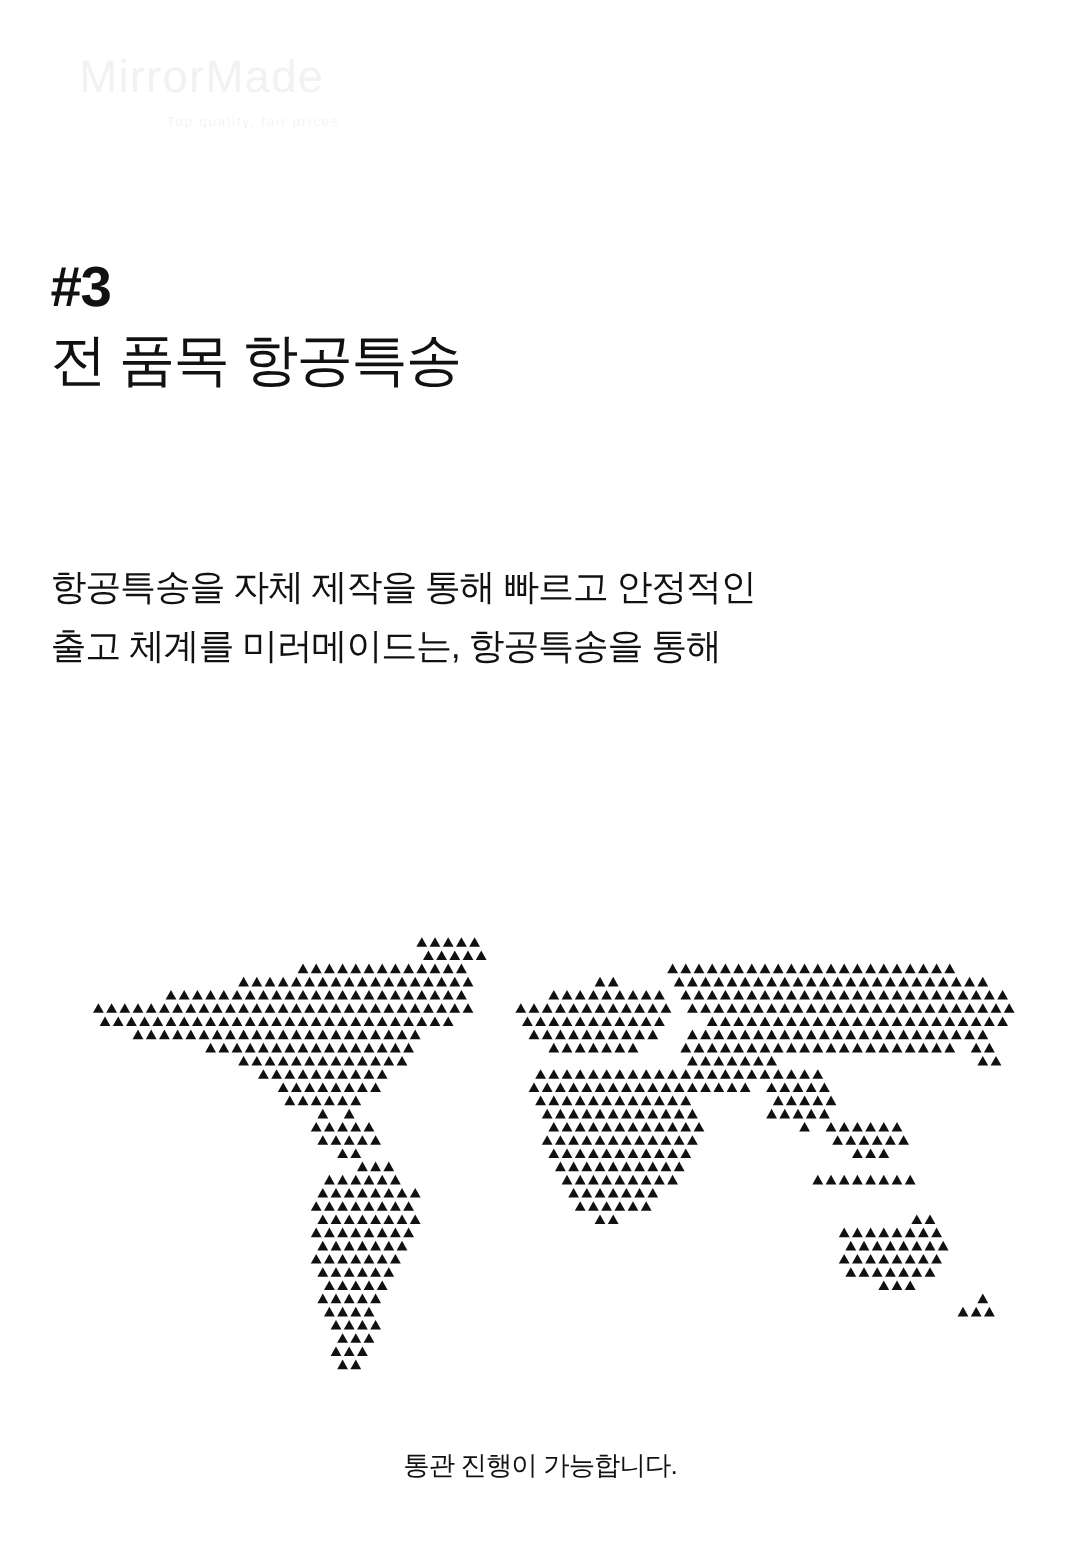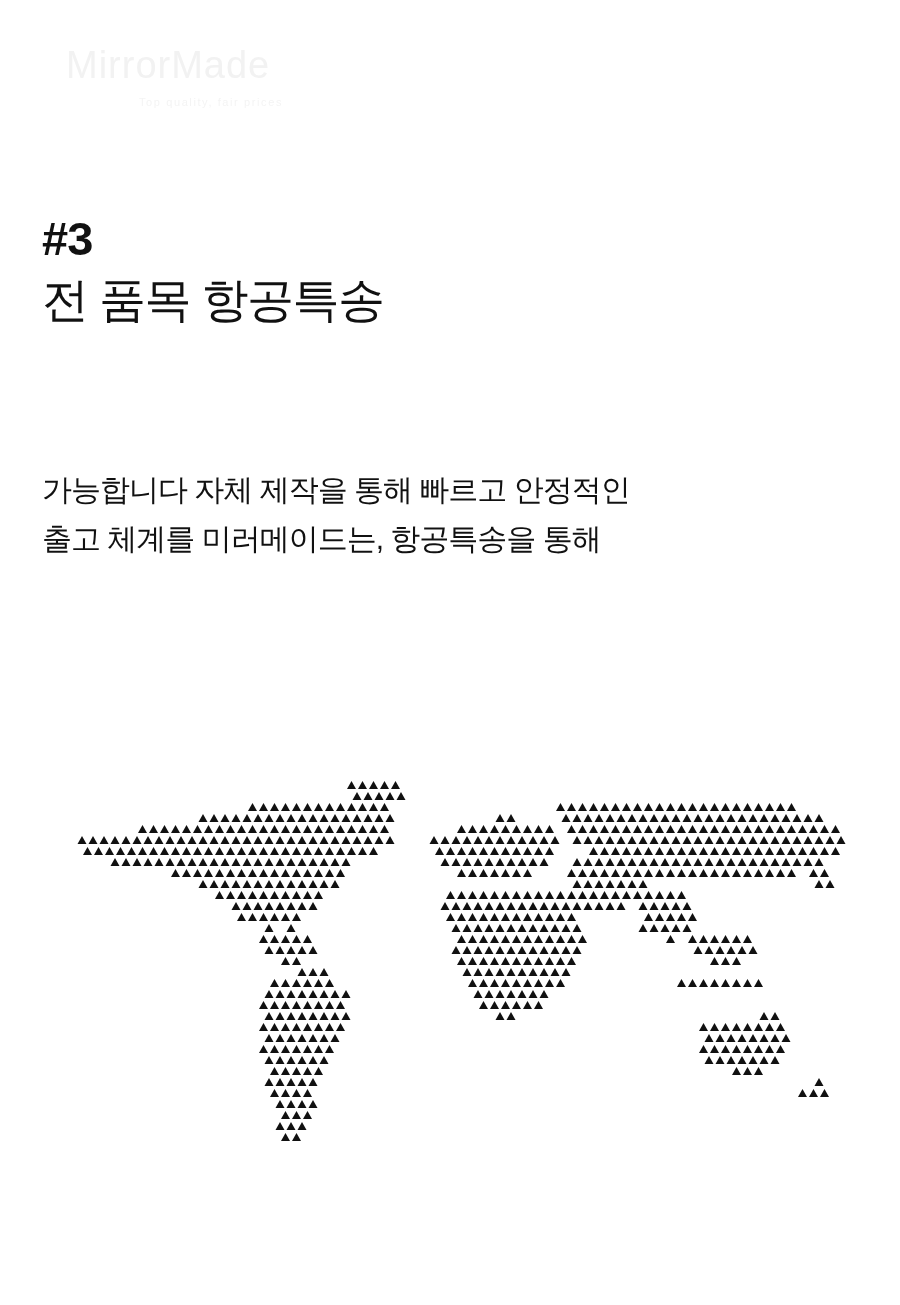--- a/index.html
+++ b/index.html
@@ -116,21 +116,21 @@
   <div class="watermark-title">MirrorMade</div>
   <div class="watermark-sub">Top quality, fair prices</div>
 </div>
 
 <div class="heading-block">
   <div class="heading-number">#3</div>
   <h1 class="heading-title">전 품목 항공특송</h1>
 </div>
 
 <div class="body-block">
-  <div class="body-line">가능합니다 자체 제작을 통해 빠르고 안정적인</div>
+  <div class="body-line">항공특송을 자체 제작을 통해 빠르고 안정적인</div>
   <div class="body-line">출고 체계를 미러메이드는, 항공특송을 통해</div>
 </div>
 
 <div class="map-wrap">
   <svg class="map-svg" viewBox="0 0 900 420">
     <defs>
       <g id="tri">
           <polygon points="5,0 10,9 0,9"></polygon>
         </g>
     </defs>
@@ -865,13 +865,14 @@
         <polygon points="280,382 284.5,390 275.5,390" fill="#111111"></polygon>
         <polygon points="291,382 295.5,390 286.5,390" fill="#111111"></polygon>
         <polygon points="302,382 306.5,390 297.5,390" fill="#111111"></polygon>
         <polygon points="285.5,393 290,401 281,401" fill="#111111"></polygon>
         <polygon points="296.5,393 301,401 292,401" fill="#111111"></polygon>
       </g>
   </svg>
 </div>
 
 <div class="footer-note">
+  <div class="footer-line">통관 진행이 가능합니다.</div>
 </div>
 
 </body></html>

